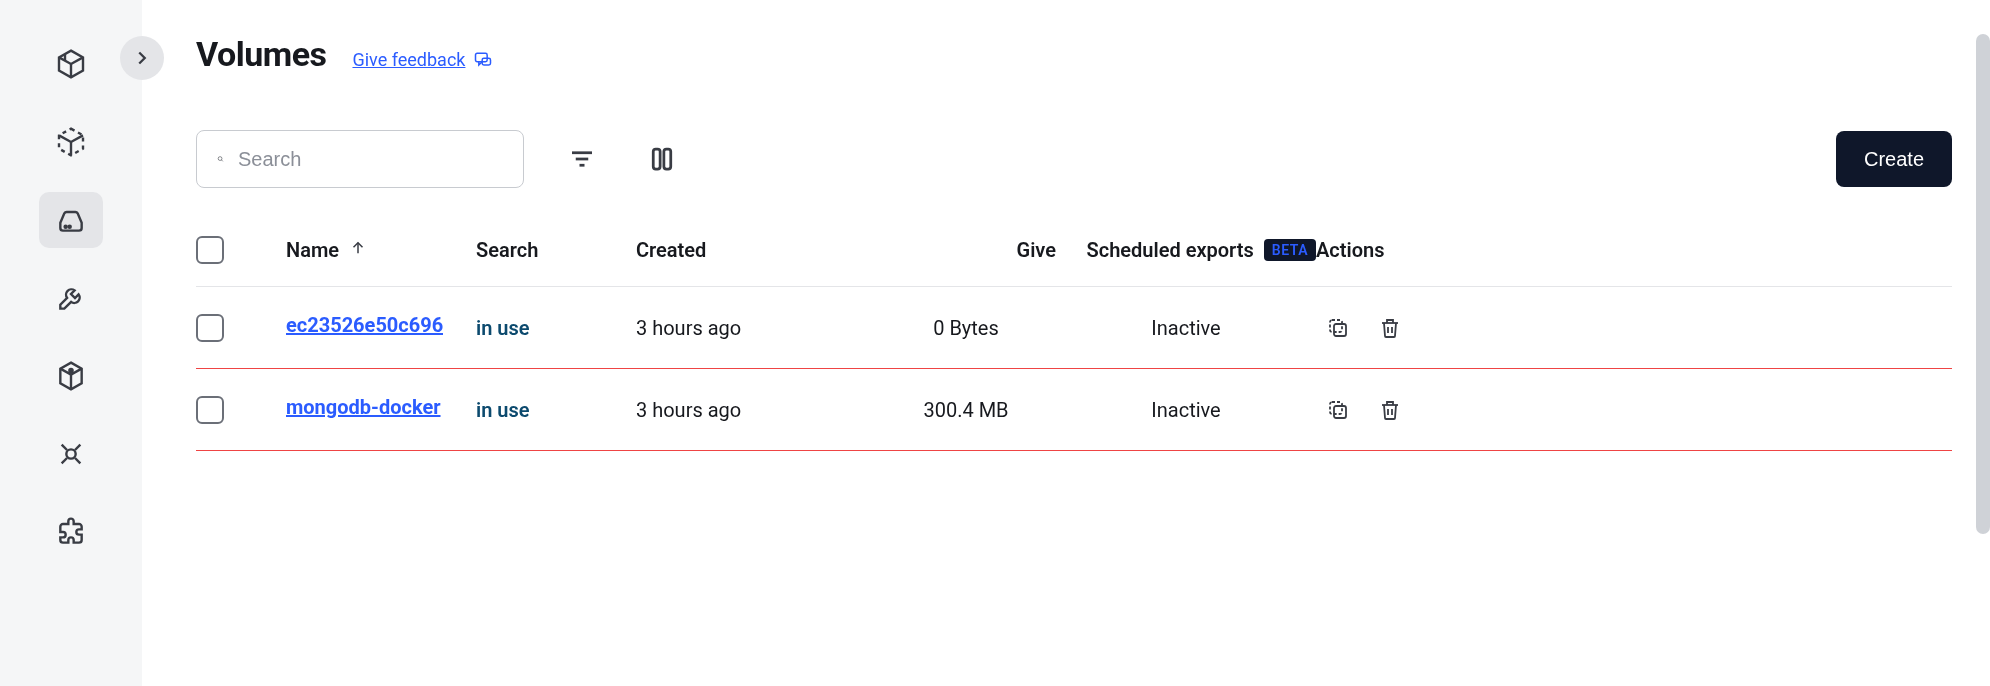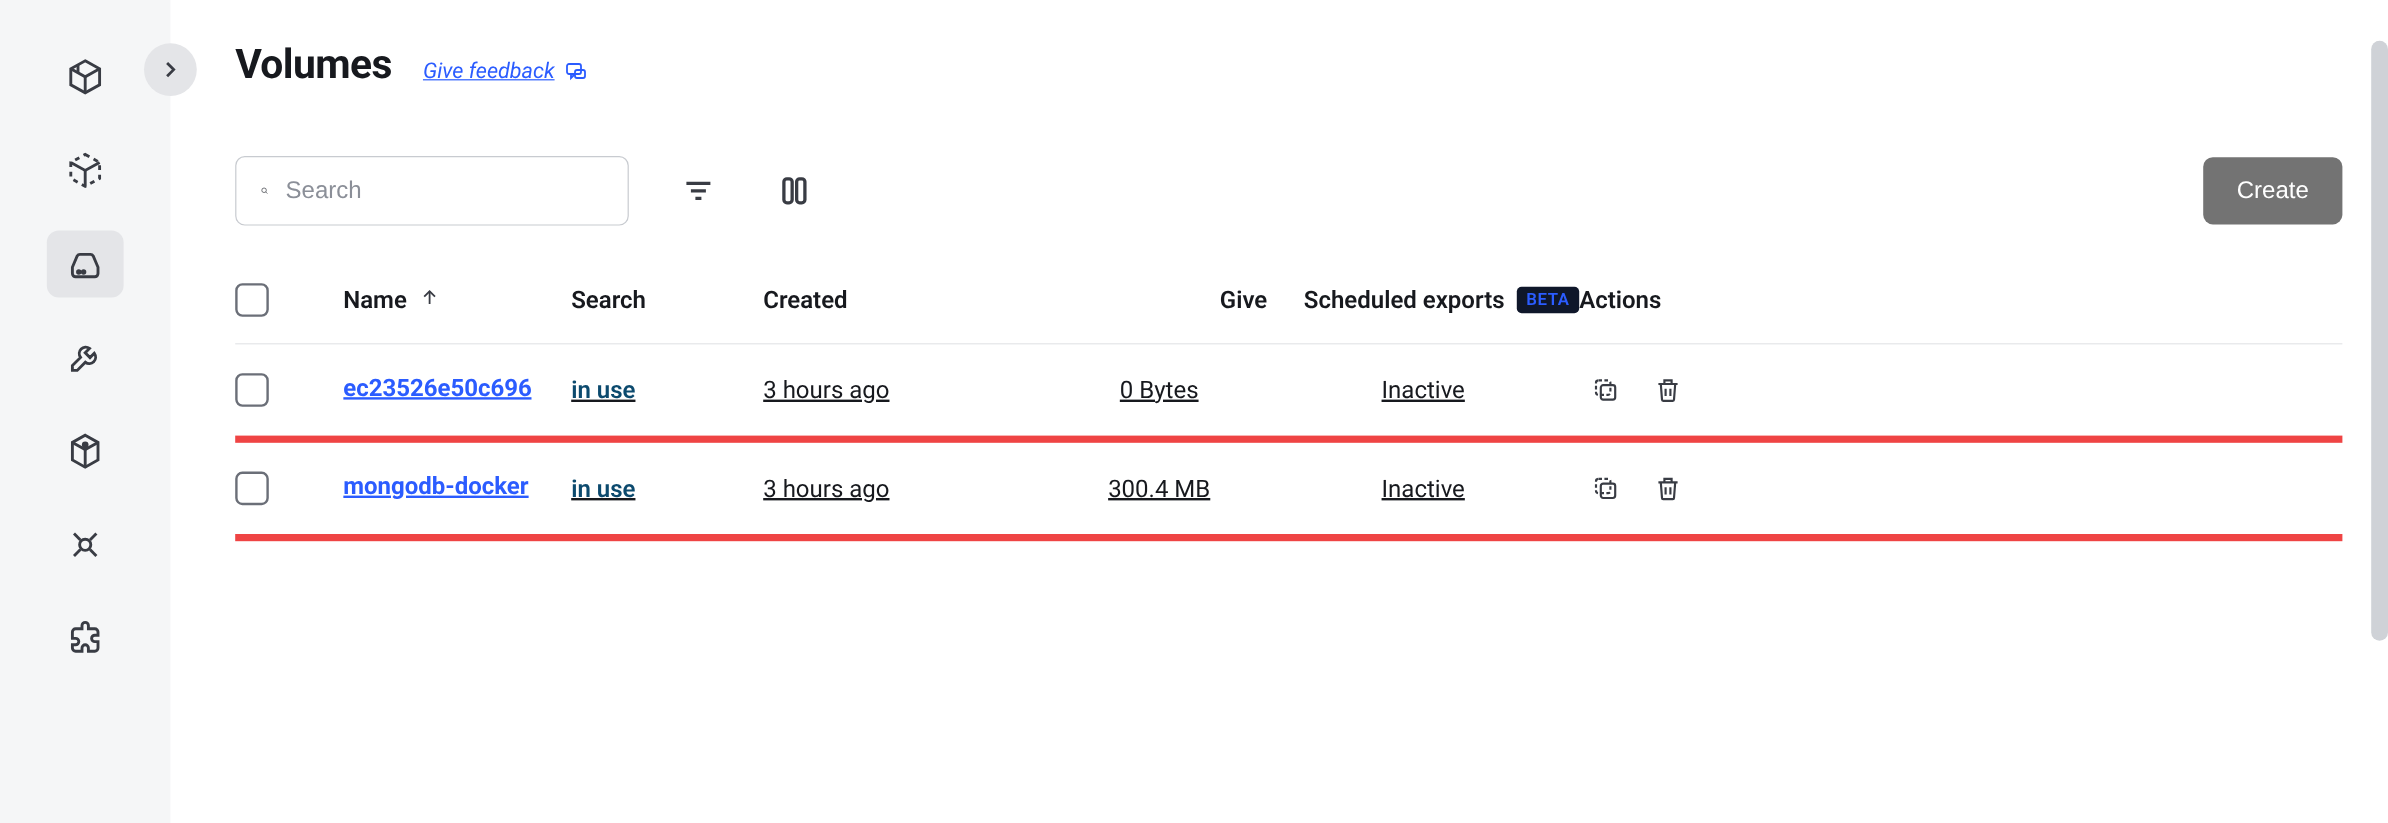--- a/index.html
+++ b/index.html
@@ -78,21 +78,20 @@
     letter-spacing: -0.5px;
   }
   .feedback-link {
     font-size: 18px;
     color: #2b5cff;
     text-decoration: underline;
     display: inline-flex;
     align-items: center;
     gap: 8px;
     cursor: pointer;
-    font-style: italic;
   }
   .feedback-link svg { width: 20px; height: 20px; color: #2b5cff; }
 
   
   .toolbar {
     display: flex;
     align-items: center;
     gap: 36px;
     margin-bottom: 48px;
   }
@@ -121,21 +120,21 @@
     height: 44px;
     display: flex;
     align-items: center;
     justify-content: center;
     cursor: pointer;
     color: #393c44;
   }
   .toolbar-icon-btn svg { width: 30px; height: 30px; }
   .spacer { flex: 1; }
   .create-btn {
-    background: #737373;
+    background: #0f172a;
     color: #fff;
     border: none;
     border-radius: 8px;
     font-size: 20px;
     font-weight: 500;
     padding: 0 28px;
     height: 56px;
     cursor: pointer;
   }
 
@@ -166,23 +165,22 @@
   .beta-badge {
     background: #0f172a;
     color: #2b5cff;
     font-size: 14px;
     font-weight: 600;
     padding: 3px 8px;
     border-radius: 4px;
     letter-spacing: 0.5px;
   }
   .trow {
-    border-bottom: 6px solid #ef4444;
+    border-bottom: 1px solid #ef4444;
     height: 82px;
-    text-decoration: underline;
   }
   .td {
     font-size: 20px;
     color: #17191e;
   }
   .td.right { text-align: center; }
   .checkbox {
     width: 28px;
     height: 28px;
     border: 2.5px solid #6b6f78;

